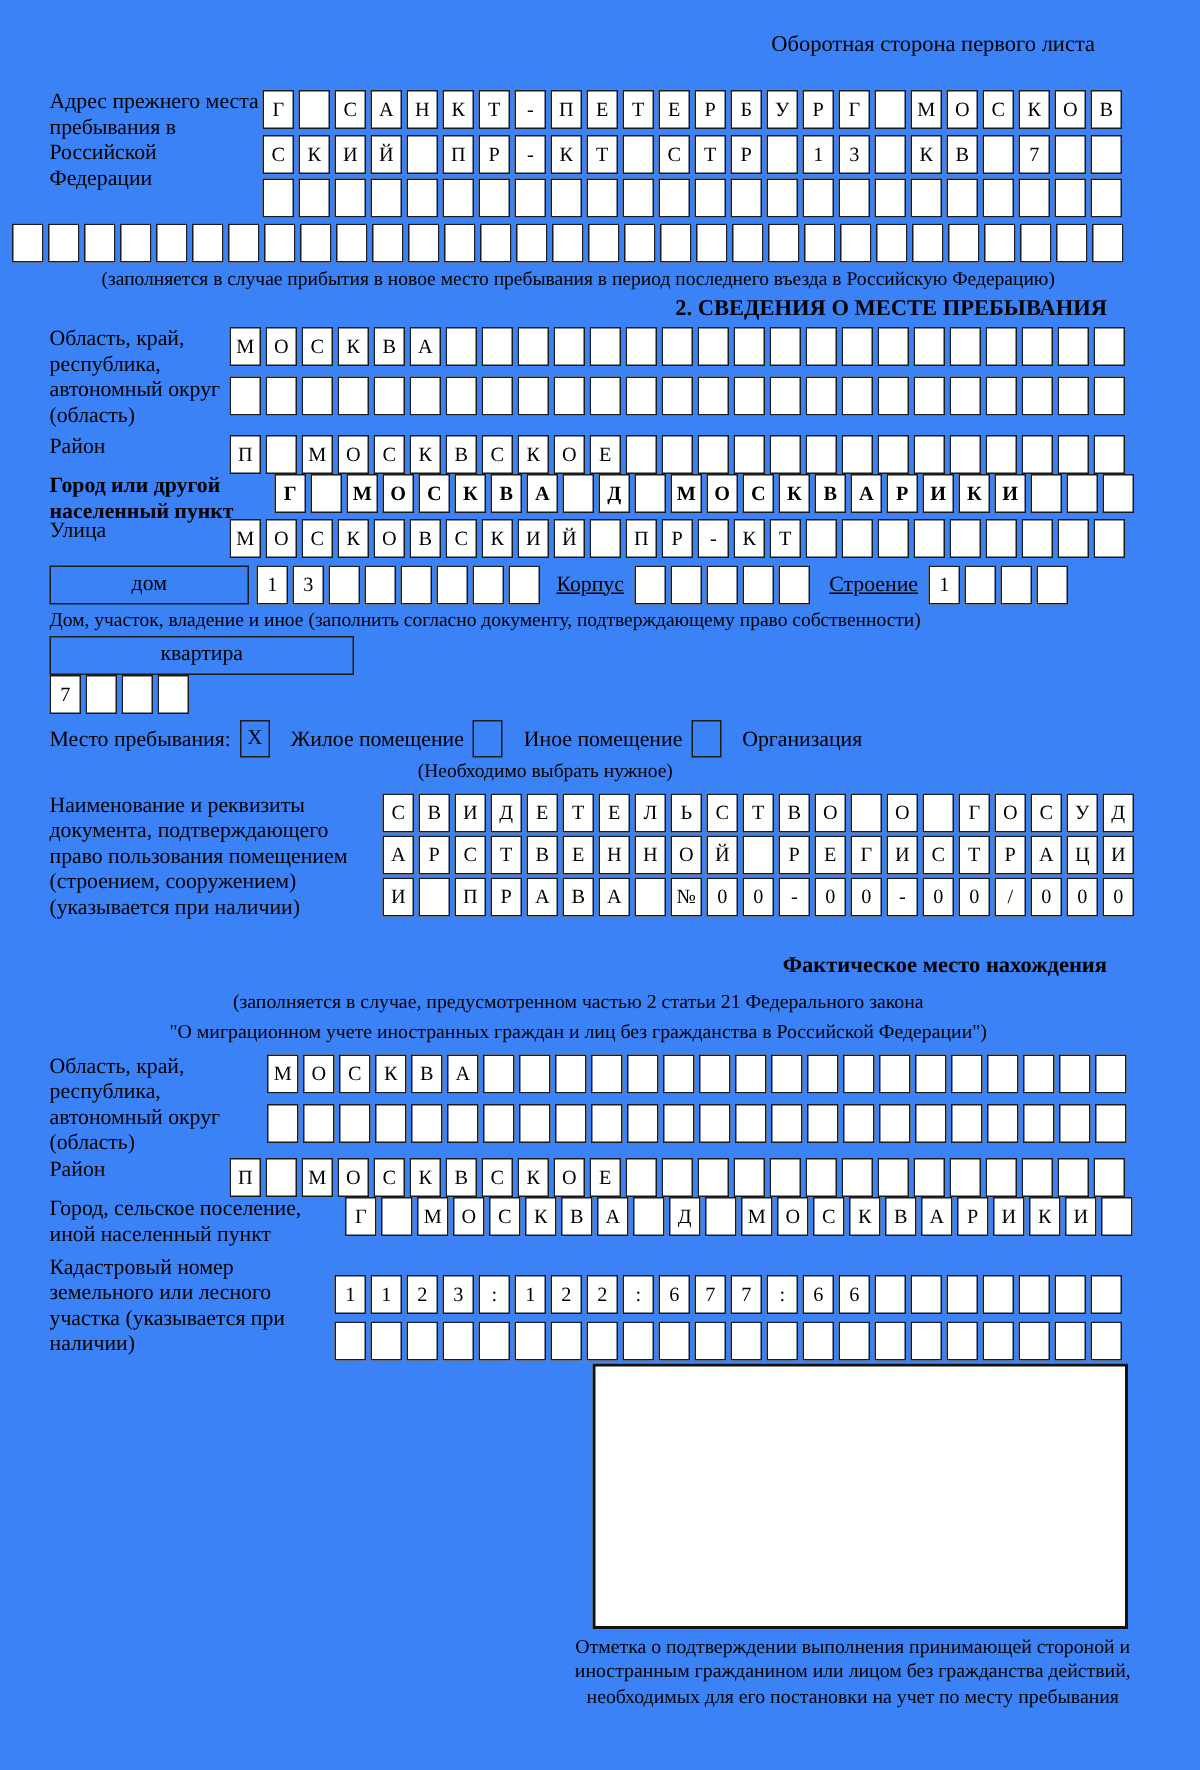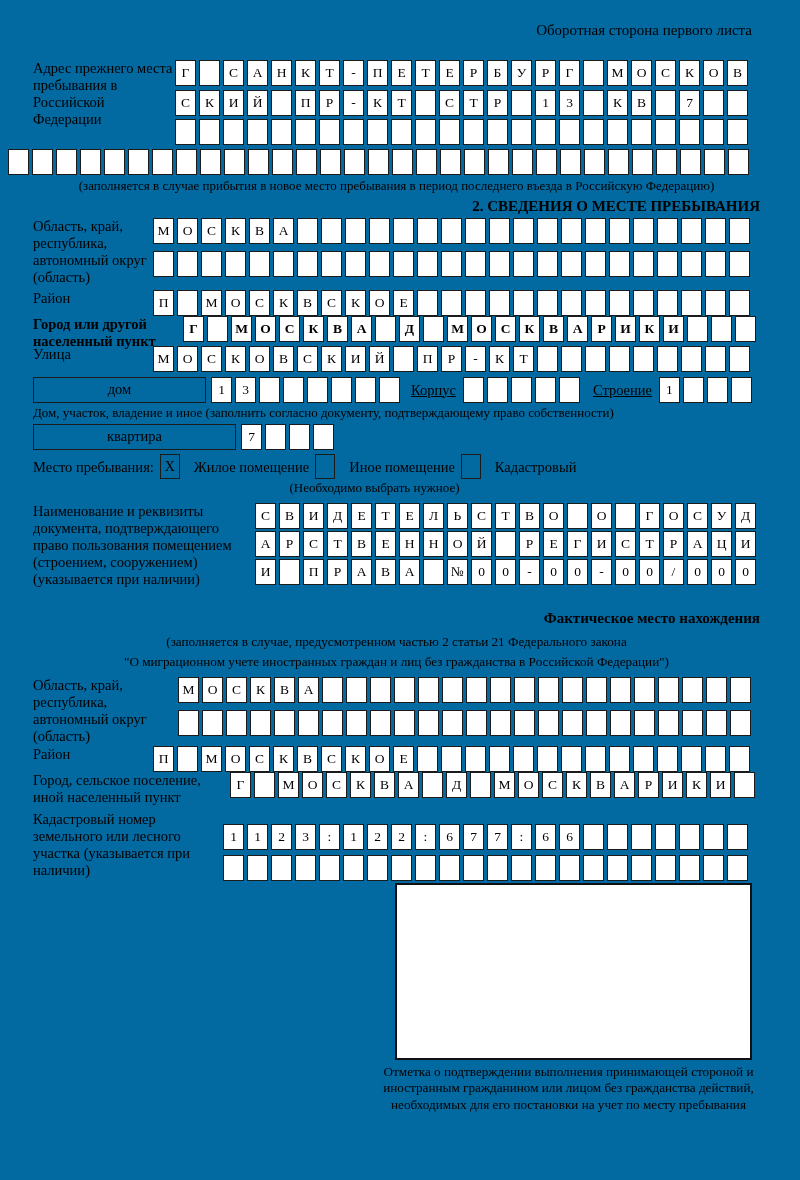--- a/index.html
+++ b/index.html
@@ -1,18 +1,18 @@
 <!DOCTYPE html>
 <html><head>
 <meta charset="utf-8">
 <style>
   * { margin:0; padding:0; box-sizing:border-box; }
   html,body { background:#fff; }
   body { width:800px; height:1180px; font-family:"Liberation Serif","DejaVu Serif",serif; color:#000; }
-  .page { position:relative; width:800px; height:1180px; padding:22px 40px 0 33px; overflow:hidden; background:#0369a1; }
+  .page { position:relative; width:800px; height:1180px; padding:22px 62px 0 33px; overflow:hidden; background:#3b82f6; }
 
   .corner { text-align:right; font-size:15px; padding-right:8px; }
 
   .field { display:flex; align-items:flex-start; }
   .flabel { font-size:14.5px; line-height:17px; flex-shrink:0; }
   .w142{width:142px}.w120{width:120px}.w150{width:150px}.w222{width:222px}
   .w145{width:145px}.w197{width:197px}.w190{width:190px}
 
   .rows { display:flex; flex-direction:column; }
   .cellrow { display:flex; gap:3px; height:26px; flex-shrink:0; }
@@ -33,26 +33,26 @@
   #row-full { margin:3.5px 0 0 -25px; }
   #prev-note { margin-top:3px; }
   #s2-title { margin-top:4px; }
 
   #f-region { margin-top:3px; } #f-region .rows { row-gap:7px; }
   #f-district { margin-top:4px; }
   #f-city { margin-top:0;font-weight:bold; }
   #f-street { margin-top:-4px; }
 
   #row-house { margin-top:5px; display:flex; }
-  .dombox { width:173px; margin-right:5px; }
+  .dombox { width:133px; margin-right:5px; }
   .kvbox { width:203px; margin-right:5px; }
   .lab-korpus { margin:0 7px 0 11px; }
   .lab-stroenie { margin:0 7px 0 13px; }
   #house-note { margin-top:2px; }
-  #row-apt { margin-top:3px; display:flex; }
+  #row-apt { margin-top:3px; display:flex;flex-direction:column; }
   #apt-note { margin-top:2px; }
 
   #row-stay { margin-top:4px; display:flex; align-items:center; }
   #row-stay .flabel { width:auto; line-height:26px; }
   .cbox { width:20px; height:25px; border:1.6px solid #1b1b1b; display:flex; align-items:center;
           justify-content:center; font-size:14px; margin:0 14px 0 6px; flex-shrink:0; }
   .opt-lab { font-size:14.5px; line-height:26px; }
   #stay-note { margin-top:0; margin-right:44px; }
 
   #f-doc { margin-top:7px; } #f-doc .rows { row-gap:2px; }
@@ -387,21 +387,21 @@
       </div>
   </div>
 
   <div id="row-stay">
     <div class="flabel">Место пребывания:</div>
     <div class="cbox">X</div>
     <div class="opt-lab">Жилое помещение</div>
     <div class="cbox"></div>
     <div class="opt-lab">Иное помещение</div>
     <div class="cbox"></div>
-    <div class="opt-lab">Кадастровый</div>
+    <div class="opt-lab">Организация</div>
   </div>
   <div class="cap center" id="stay-note">(Необходимо выбрать нужное)</div>
 
   <div class="field" id="f-doc">
     <div class="flabel w222">Наименование и реквизиты документа, подтверждающего право пользования помещением (строением, сооружением) (указывается при наличии)</div>
     <div class="rows">
       <div class="cellrow">
           <span class="cell">С</span>
           <span class="cell">В</span>
           <span class="cell">И</span>

